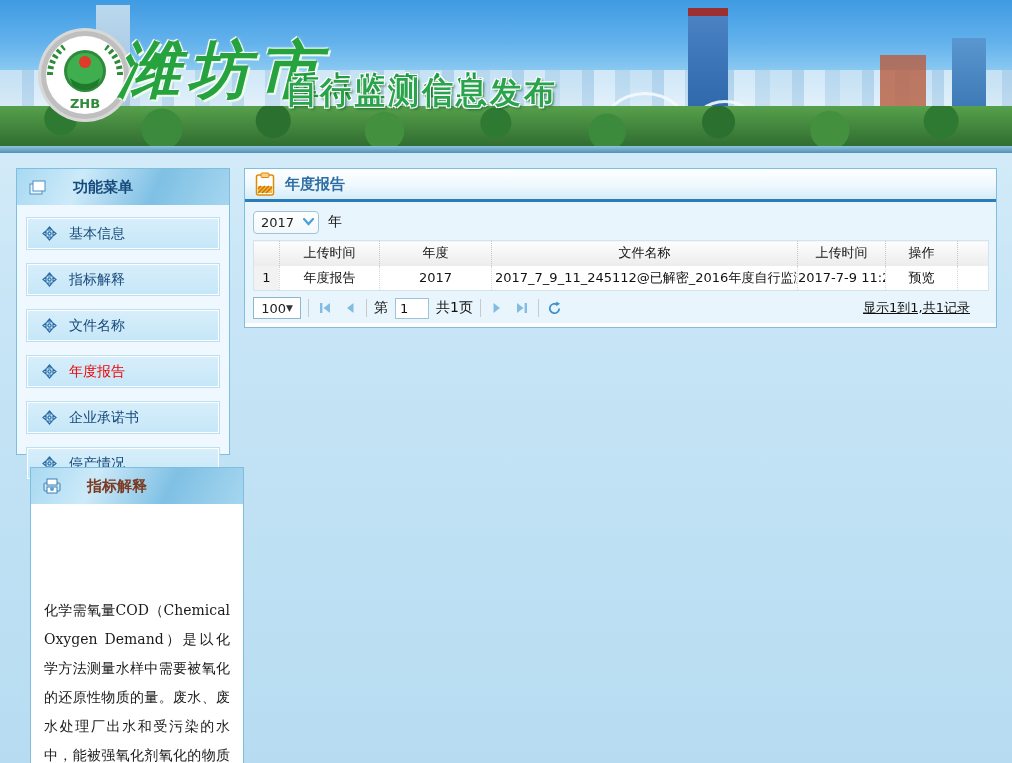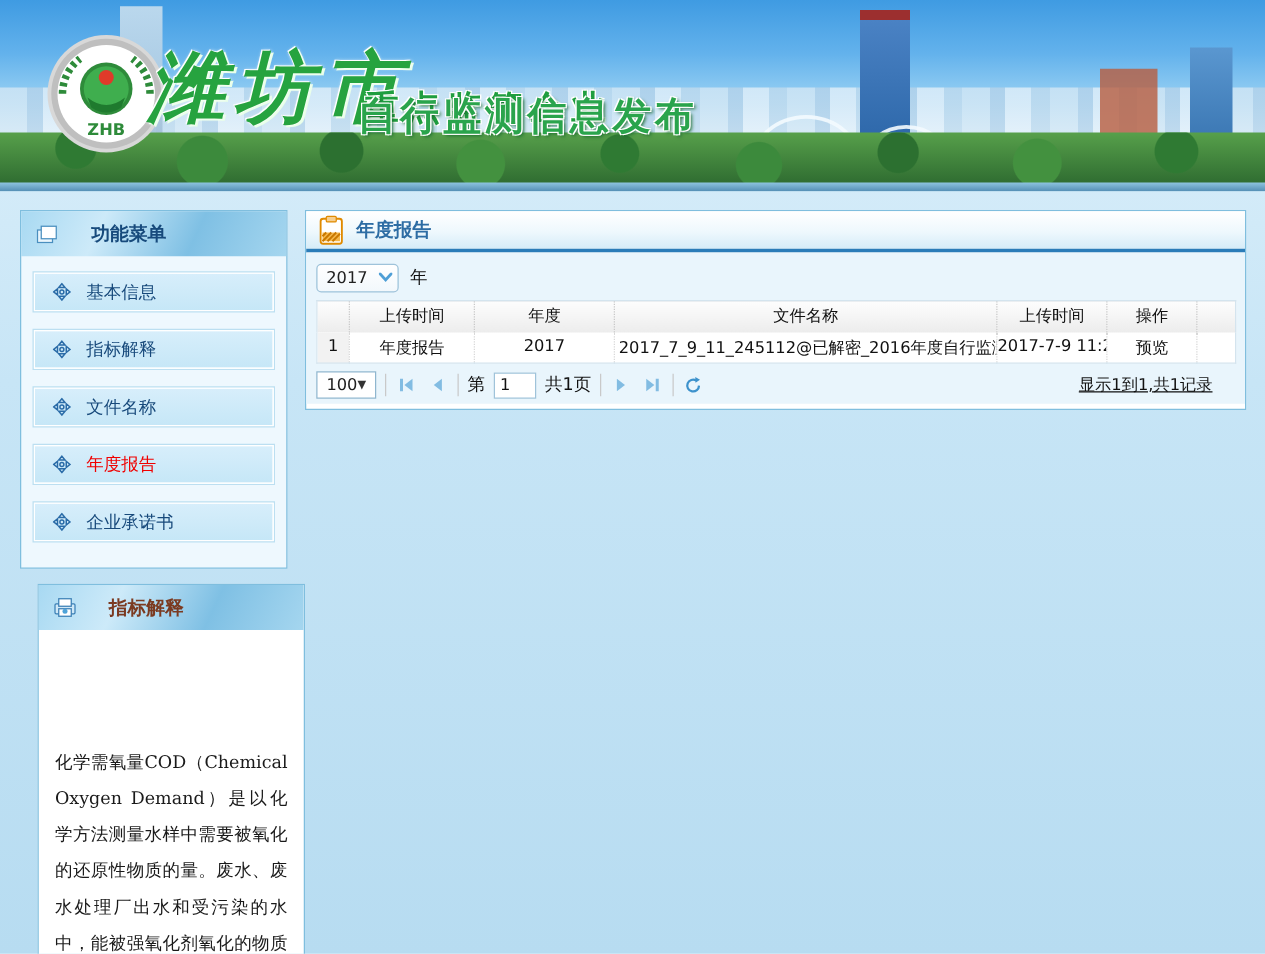--- a/index.html
+++ b/index.html
@@ -181,20 +181,29 @@
     </div>
     <div class="menu-item">
       <svg width="15" height="15" viewBox="0 0 15 15">
           <g fill="none" stroke="#2b6ca8" stroke-width="1.2">
             <path d="M7.5,1 L10,4 H5 Z M7.5,14 L5,11 H10 Z M1,7.5 L4,5 V10 Z M14,7.5 L11,10 V5 Z"></path>
             <circle cx="7.5" cy="7.5" r="1.6"></circle>
           </g>
         </svg>
       <span class="lbl">企业承诺书</span>
     </div>
+    <div class="menu-item">
+      <svg width="15" height="15" viewBox="0 0 15 15">
+          <g fill="none" stroke="#2b6ca8" stroke-width="1.2">
+            <path d="M7.5,1 L10,4 H5 Z M7.5,14 L5,11 H10 Z M1,7.5 L4,5 V10 Z M14,7.5 L11,10 V5 Z"></path>
+            <circle cx="7.5" cy="7.5" r="1.6"></circle>
+          </g>
+        </svg>
+      <span class="lbl">停产情况</span>
+    </div>
   </div>
 </div>
 
 <div class="panel indicator">
   <div class="panel-hd">
     <svg width="19" height="16" viewBox="0 0 19 16">
       <rect x="1" y="5" width="16" height="8" rx="1" fill="#cfe8f7" stroke="#3a7fb5"></rect>
       <rect x="4" y="1" width="10" height="6" fill="#ffffff" stroke="#3a7fb5"></rect>
       <rect x="4" y="9" width="10" height="6" fill="#ffffff" stroke="#3a7fb5"></rect>
       <circle cx="9" cy="11" r="2" fill="#4fa3d8"></circle>

